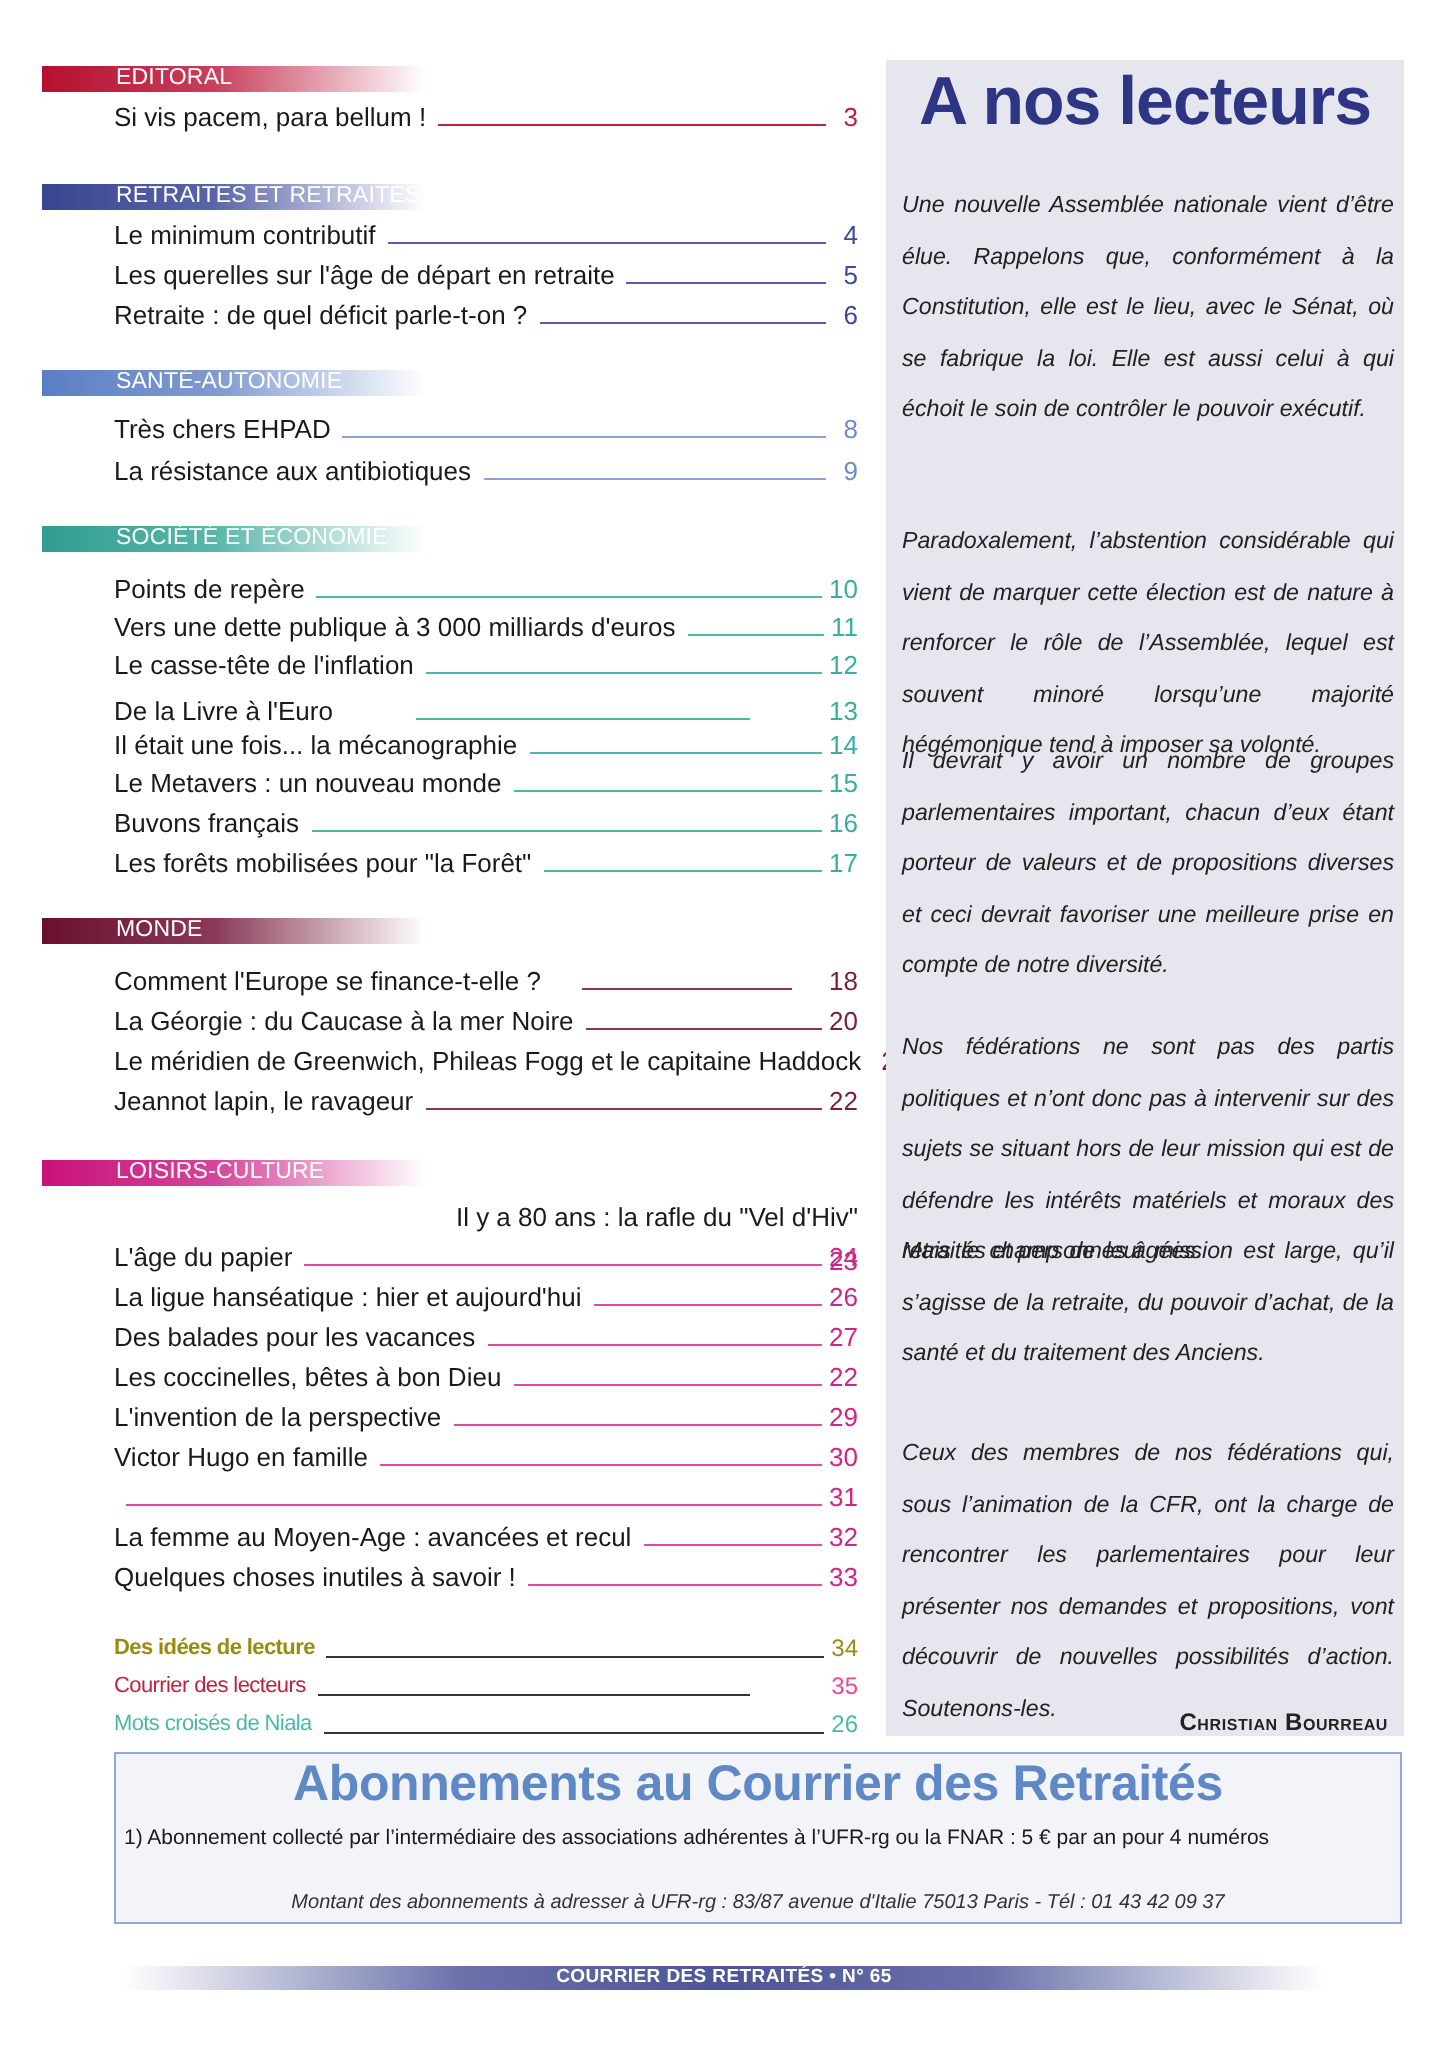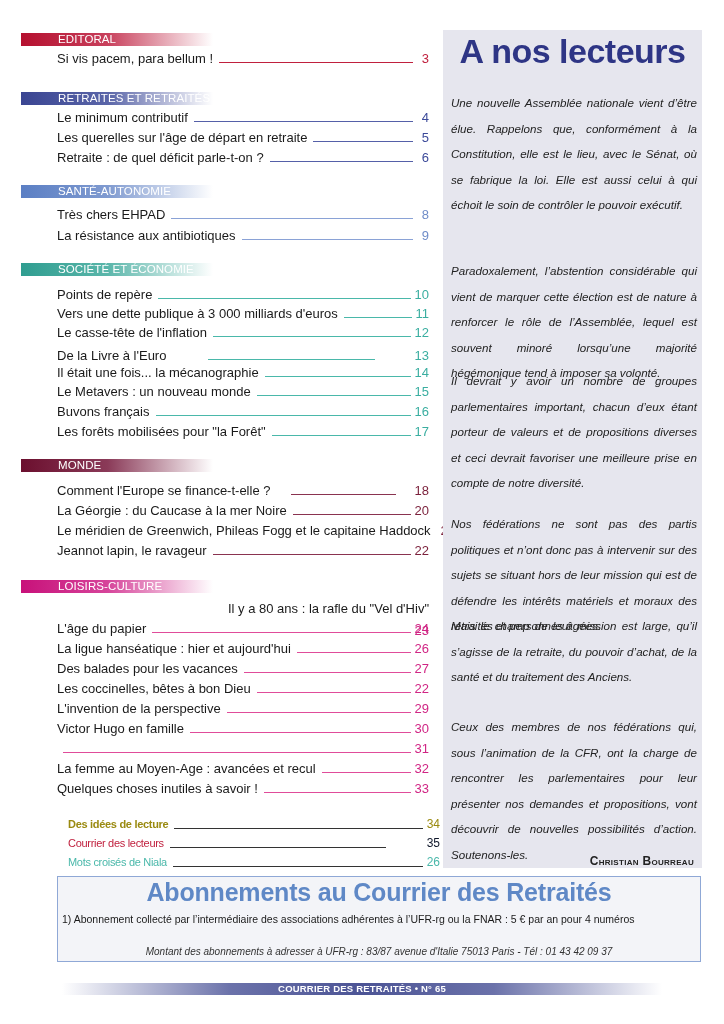--- a/index.html
+++ b/index.html
@@ -18,21 +18,21 @@
   .row .page { flex:0 0 auto; min-width:12px; text-align:right; }
 
   .c-edit { color:#c0203e; } .c-edit .leader{border-color:#c0203e;}
   .c-ret { color:#3c4a9a; } .c-ret .leader{border-color:#5560a8;}
   .c-sante { color:#6f8cc8; } .c-sante .leader{border-color:#8aa2d6;}
   .c-soc { color:#3aaea0; } .c-soc .leader{border-color:#4ab8aa;}
   .c-monde { color:#7a1f3a; } .c-monde .leader{border-color:#8a3350;}
   .c-lois { color:#d02584; } .c-lois .leader{border-color:#e04c9a;}
   .row .title { color:#1a1a1a; }
 
-  .extra { position:absolute; left:68px; width:372px; height:15px; font-size:11px; line-height:15px;
+  .extra { position:absolute; left:57px; width:372px; height:15px; font-size:11px; line-height:15px;
            display:flex; align-items:flex-end; white-space:nowrap; font-family:"Liberation Sans Narrow","Liberation Sans",sans-serif; letter-spacing:-0.3px; }
   .extra .leader { flex:1 1 auto; margin:0 4px 3px 6px; border-bottom:1px solid #333; }
   .extra .page { font-size:12px; letter-spacing:0; }
 
   
   .panel { position:absolute; left:443px; top:30px; width:259px; height:838px; background:#e6e6ee; }
   .panel-title { position:absolute; left:0; top:2px; width:259px; text-align:center;
                  font-size:34px; font-weight:bold; color:#2e3585; letter-spacing:-0.5px; }
   .para { position:absolute; left:8px; width:246px; font-size:11.6px; line-height:25.5px;
           font-style:italic; color:#222; text-align:justify; margin:0; }
@@ -223,21 +223,21 @@
   </div>
 
   <div class="extra" style="top:817px;">
     <span class="title" style="color:#9a8a10;font-weight:bold;">Des idées de lecture</span>
     <span class="leader"></span>
     <span class="page" style="color:#9a8a10;">34</span>
   </div>
   <div class="extra" style="top:836px;">
     <span class="title" style="color:#c0203e;">Courrier des lecteurs</span>
     <span class="leader"></span>
-    <span class="page" style="color:#0f172a;margin-left:37px;">35</span>
+    <span class="page" style="color:#ec4899;margin-left:37px;">35</span>
   </div>
   <div class="extra" style="top:855px;">
     <span class="title" style="color:#4ab8aa;">Mots croisés de Niala</span>
     <span class="leader"></span>
     <span class="page" style="color:#4ab8aa;">26</span>
   </div>
 </div>
 
 <div class="panel">
   <div class="panel-title">A nos lecteurs</div>

